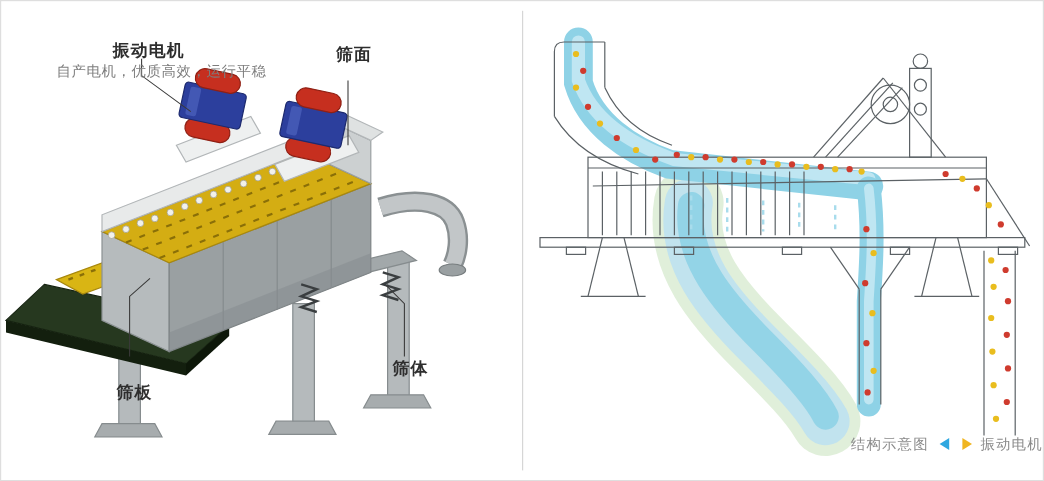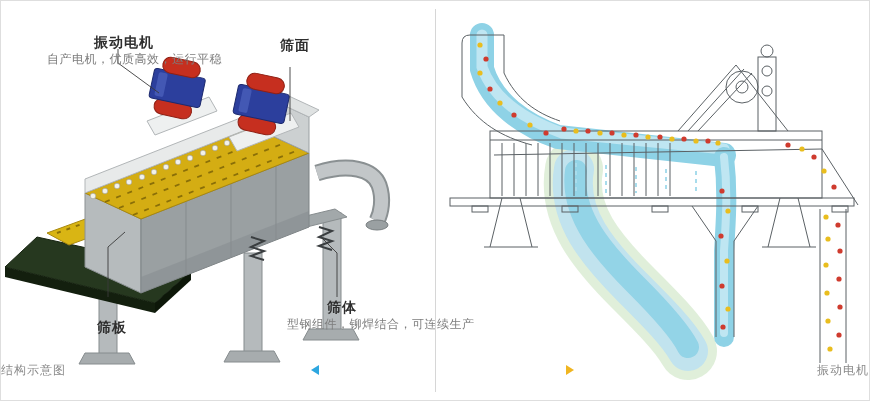--- a/index.html
+++ b/index.html
@@ -16,21 +16,21 @@
   .ann-title{
     position:absolute;font-size:14px;font-weight:bold;color:#2e2e2e;
     letter-spacing:1px;white-space:nowrap;font-family:Liberation Serif, serif;
   }
   .ann-desc{
     position:absolute;font-size:12px;color:#7d7d7d;
     letter-spacing:0.5px;white-space:nowrap;
   }
   .footer{
     position:absolute;left:0;right:0;top:360px;height:18px;
-    display:flex;align-items:center;justify-content:space-between;gap:7px;
+    display:flex;align-items:center;justify-content:flex-end;gap:7px;
   }
   .footer-label{font-size:12px;color:var(--label_gray,#8a8a8a);letter-spacing:1px;white-space:nowrap;}
   .tri{width:0;height:0;border-top:5px solid transparent;border-bottom:5px solid transparent;}
   .tri-left{border-right:8px solid var(--accent_blue,#2ea7e0);margin-left:2px;cursor:pointer;}
   .tri-right{border-left:8px solid var(--accent_yellow,#f0b520);margin-left:4px;cursor:pointer;}
 </style>
 </head>
 <body>
 
 <div class="canvas">
@@ -132,21 +132,20 @@
     </svg>
 
     <div class="ann-title" style="left:93px;top:33px;">振动电机</div>
     <div class="ann-desc" style="left:46px;top:50px;">自产电机，优质高效，运行平稳</div>
 
     <div class="ann-title" style="left:279px;top:36px;">筛面</div>
 
     <div class="ann-title" style="left:96px;top:298px;margin-top:20px;">筛板</div>
 
     <div class="ann-title" style="left:326px;top:298px;">筛体</div>
-    <div class="ann-desc" style="left:286px;top:315px;">型钢组件，铆焊结合，可连续生产</div>
   </div>
 
   <div class="panel right">
     <svg class="art" viewBox="0 0 435 401">
 
       <g fill="none" stroke-linecap="round">
         <path d="M138,168 C130,215 162,252 196,286 C222,312 242,332 252,350" stroke="#daecd3" stroke-width="58" opacity="0.85"></path>
         <path d="M138,168 C130,215 162,252 196,286 C222,312 242,332 252,350" stroke="#bfe2ef" stroke-width="40" opacity="0.95"></path>
         <path d="M140,170 C134,214 168,252 200,284 C226,310 244,330 252,346" stroke="#8ed2e6" stroke-width="22" opacity="0.9"></path>
         <path d="M46,34 L46,68 C56,102 88,124 122,136 L288,154" stroke="#8ed2e6" stroke-width="24"></path>

